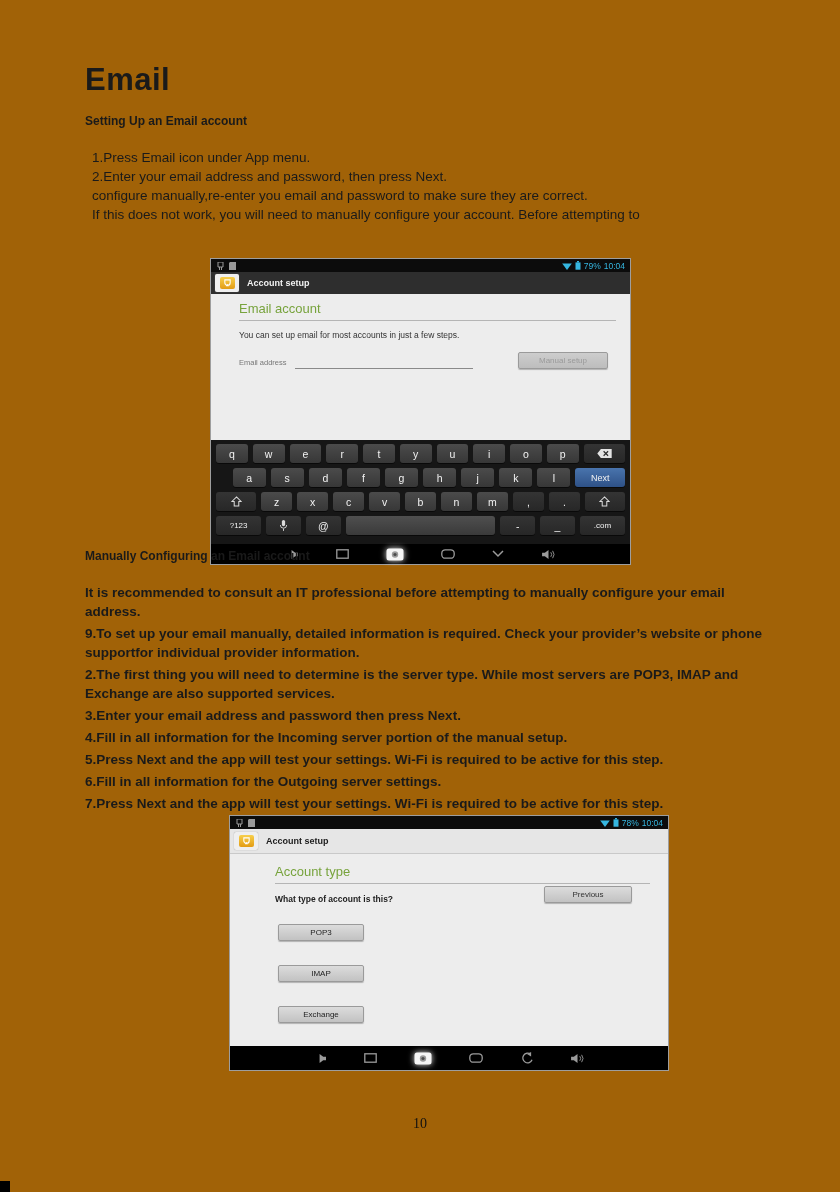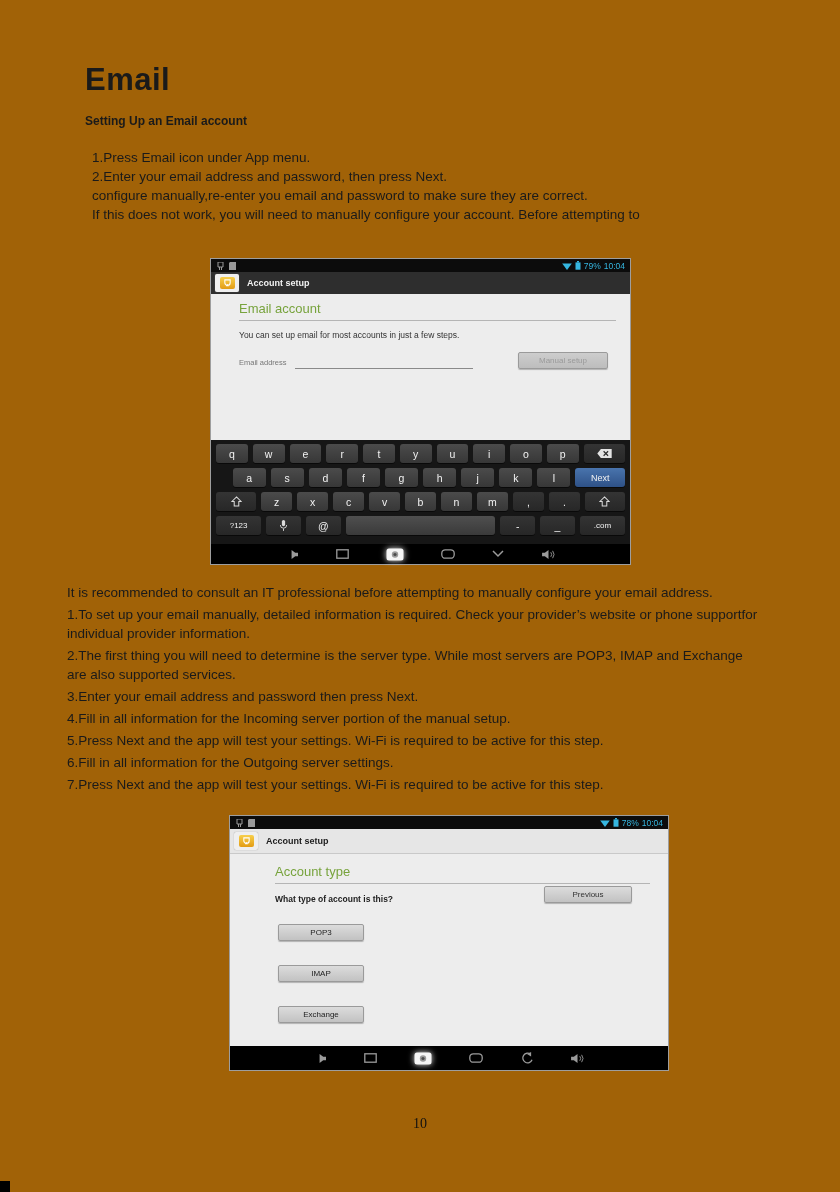--- a/index.html
+++ b/index.html
@@ -4,21 +4,21 @@
 <style>
   html,body{margin:0;padding:0;background:#fff;}
   .page{position:relative;width:840px;height:1192px;background:#a16207;
         font-family:"Liberation Sans",sans-serif;color:#1a1a1a;overflow:hidden;}
   .h1{position:absolute;left:85px;top:62px;font-size:31px;font-weight:bold;letter-spacing:.5px;}
   .h2{position:absolute;font-size:12px;font-weight:bold;}
   .h2-1{left:85px;top:114px;}
   .h2-2{left:85px;top:549px;}
   .bodytext{position:absolute;font-size:13.5px;line-height:19px;}
   .para1{left:92px;top:148px;width:676px;}
-  .para2{left:67px;top:583px;width:694px;}
+  .para2{left:85px;top:583px;width:694px;font-weight:bold;}
   .para2 .pline{margin:0 0 3px 0;}
 
   
   .shot{position:absolute;display:flex;flex-direction:column;border:1px solid #9e9e9e;box-sizing:border-box;}
   .shot1{left:210px;top:258px;width:421px;height:307px;}
   .shot2{left:205px;top:815px;width:440px;height:256px;margin-left:24px;}
   .statusbar{height:13px;background:#0c0c0c;display:flex;align-items:center;padding:0 5px;flex:none;}
   .statusbar .spacer{flex:1;}
   .status-right{display:flex;align-items:center;gap:3px;color:#35b6e0;font-size:8.5px;}
   .hdr{flex:none;display:flex;align-items:center;gap:8px;padding:0 4px;}
@@ -227,24 +227,25 @@
         </span>
       <span class="nbicon">
           <svg width="15" height="11" viewBox="0 0 16 12">
             <path d="M1 4 h3 l4 -3 v10 l-4 -3 H1 Z" fill="#9b9b9b"></path>
             <path d="M10.5 3.5 a4 4 0 0 1 0 5 M12.5 2 a6.5 6.5 0 0 1 0 8" fill="none" stroke="#9b9b9b" stroke-width="1"></path>
           </svg>
         </span>
     </div>
   </div>
 
+  <div class="h2 h2-2">Manually Configuring an Email account</div>
 
   <div class="bodytext para2">
     <div class="pline">It is recommended to consult an IT professional before attempting to manually configure your email address.</div>
-    <div class="pline">1.To set up your email manually, detailed information is required. Check your provider’s website or phone supportfor individual provider information.</div>
+    <div class="pline">9.To set up your email manually, detailed information is required. Check your provider’s website or phone supportfor individual provider information.</div>
     <div class="pline">2.The first thing you will need to determine is the server type. While most servers are POP3, IMAP and Exchange are also supported services.</div>
     <div class="pline">3.Enter your email address and password then press Next.</div>
     <div class="pline">4.Fill in all information for the Incoming server portion of the manual setup.</div>
     <div class="pline">5.Press Next and the app will test your settings. Wi-Fi is required to be active for this step.</div>
     <div class="pline">6.Fill in all information for the Outgoing server settings.</div>
     <div class="pline">7.Press Next and the app will test your settings. Wi-Fi is required to be active for this step.</div>
   </div>
 
   <div class="shot shot2">
     <div class="statusbar">

